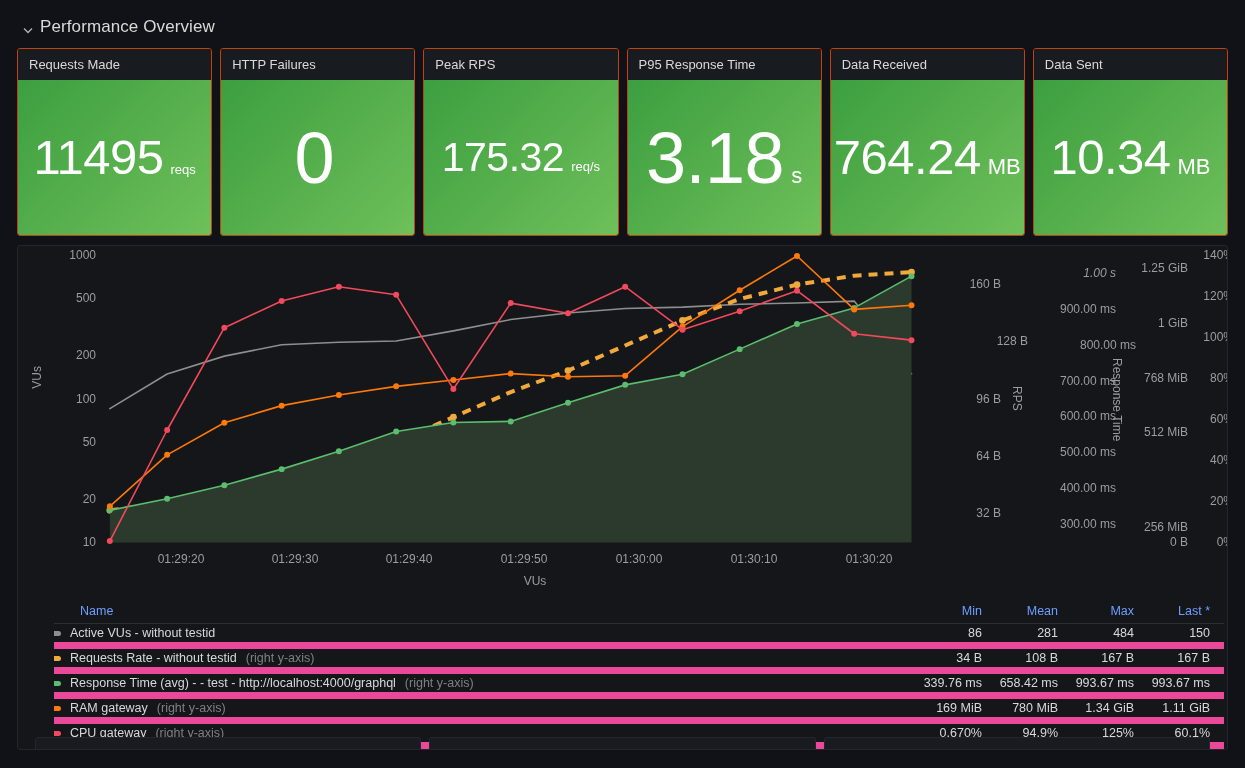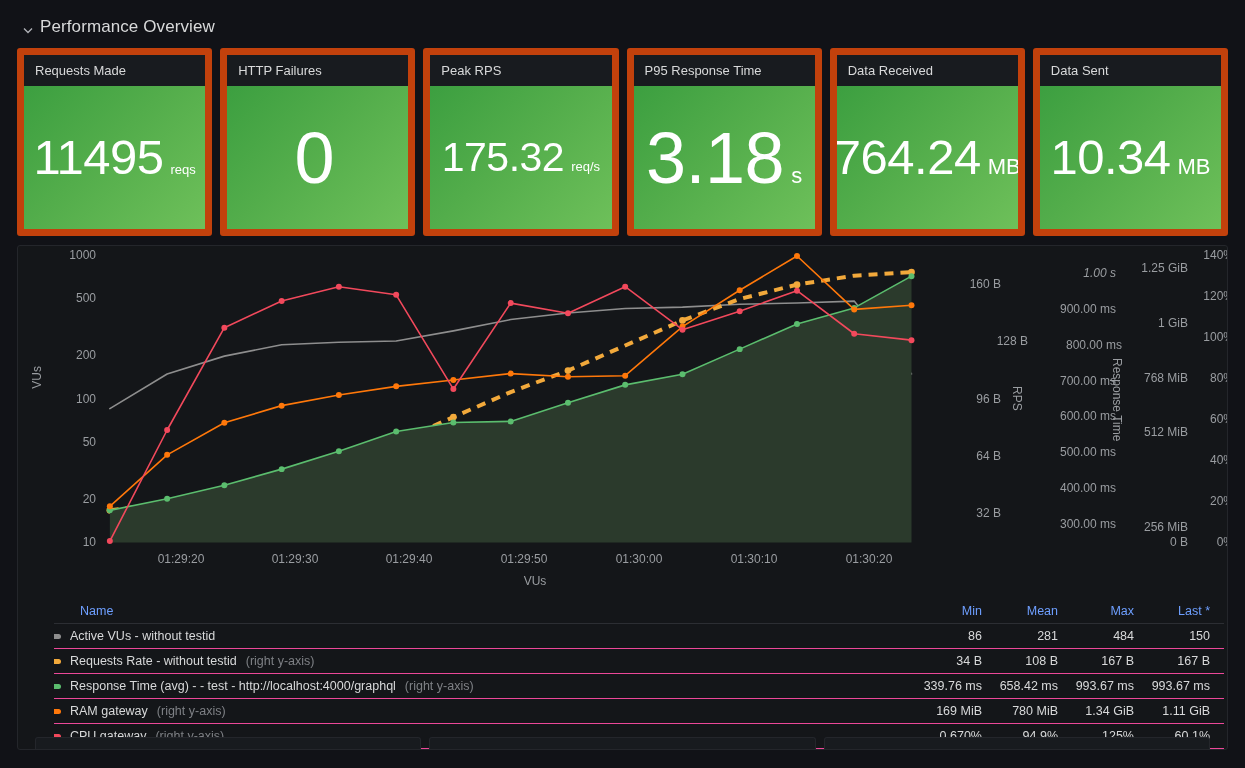--- a/index.html
+++ b/index.html
@@ -27,21 +27,21 @@
 
   
   .stat-row {
     display: flex; gap: 8px;
     padding: 0 17px;
     height: 188px;
   }
   .stat-panel {
     flex: 1 1 0;
     background: #181b1f;
-    border: 7px solid #c2410c;
+    border: 1px solid #c2410c;
     border-radius: 3px;
     display: flex; flex-direction: column;
     overflow: hidden;
   }
   .stat-head {
     height: 31px; line-height: 31px;
     padding: 0 11px;
     font-size: 13px;
     color: #d8d9da;
     background: #181b1f;
@@ -104,21 +104,21 @@
 
   
   .legend {
     margin-top: 12px;
     padding: 0 3px 0 36px;
     font-size: 12.5px;
   }
   .lg-head, .lg-row {
     display: flex; align-items: center;
     height: 25px;
-    border-bottom: 1px solid #ec4899;
+    border-bottom: 7px solid #ec4899;
   }
   .lg-head { border-bottom: 1px solid #2c2e33; }
   .lg-name {
     flex: 1 1 auto;
     display: flex; align-items: center; gap: 9px;
     padding-left: 14px;
     overflow: hidden; white-space: nowrap;
   }
   .lg-head .lg-name { padding-left: 26px; }
   .swatch {
@@ -302,21 +302,21 @@
         <div class="axis-lbl" style="left: 925px; top: 202.9px; width: 58px; text-align: right;">64 B</div>
         <div class="axis-lbl" style="left: 925px; top: 145.5px; width: 58px; text-align: right;">96 B</div>
         <div class="axis-lbl" style="left: 952px; top: 88.1px; width: 58px; text-align: right;">128 B</div>
         <div class="axis-lbl" style="left: 925px; top: 30.7px; width: 58px; text-align: right;">160 B</div>
         <div class="axis-title" style="left: 992px; top: 140px;">RPS</div>
         <div class="axis-lbl" style="left: 1000px; top: 271.062px; width: 98px; text-align: right;">300.00 ms</div>
         <div class="axis-lbl" style="left: 1000px; top: 235.188px; width: 98px; text-align: right;">400.00 ms</div>
         <div class="axis-lbl" style="left: 1000px; top: 199.312px; width: 98px; text-align: right;">500.00 ms</div>
         <div class="axis-lbl" style="left: 1000px; top: 163.438px; width: 98px; text-align: right;">600.00 ms</div>
         <div class="axis-lbl" style="left: 1000px; top: 127.562px; width: 98px; text-align: right;">700.00 ms</div>
-        <div class="axis-lbl" style="left: 1048px; top: 91.6875px; width: 98px; text-align: left;">800.00 ms</div>
+        <div class="axis-lbl" style="left: 1020px; top: 91.6875px; width: 98px; text-align: right;">800.00 ms</div>
         <div class="axis-lbl" style="left: 1000px; top: 55.8125px; width: 98px; text-align: right;">900.00 ms</div>
         <div class="axis-lbl" style="left: 1000px; top: 19.9375px; width: 98px; text-align: right; font-style: italic;">1.00 s</div>
         <div class="axis-title" style="left: 1092px; top: 112px;">Response Time</div>
         <div class="axis-lbl" style="left: 1108px; top: 289px; width: 62px; text-align: right;">0 B</div>
         <div class="axis-lbl" style="left: 1108px; top: 234.17px; width: 62px; text-align: right; margin-top: 40px;">256 MiB</div>
         <div class="axis-lbl" style="left: 1108px; top: 179.34px; width: 62px; text-align: right;">512 MiB</div>
         <div class="axis-lbl" style="left: 1108px; top: 124.51px; width: 62px; text-align: right;">768 MiB</div>
         <div class="axis-lbl" style="left: 1108px; top: 69.6806px; width: 62px; text-align: right;">1 GiB</div>
         <div class="axis-lbl" style="left: 1108px; top: 14.8507px; width: 62px; text-align: right;">1.25 GiB</div>
         <div class="axis-lbl" style="left: 1176px; top: 289px; width: 40px; text-align: right;">0%</div>

